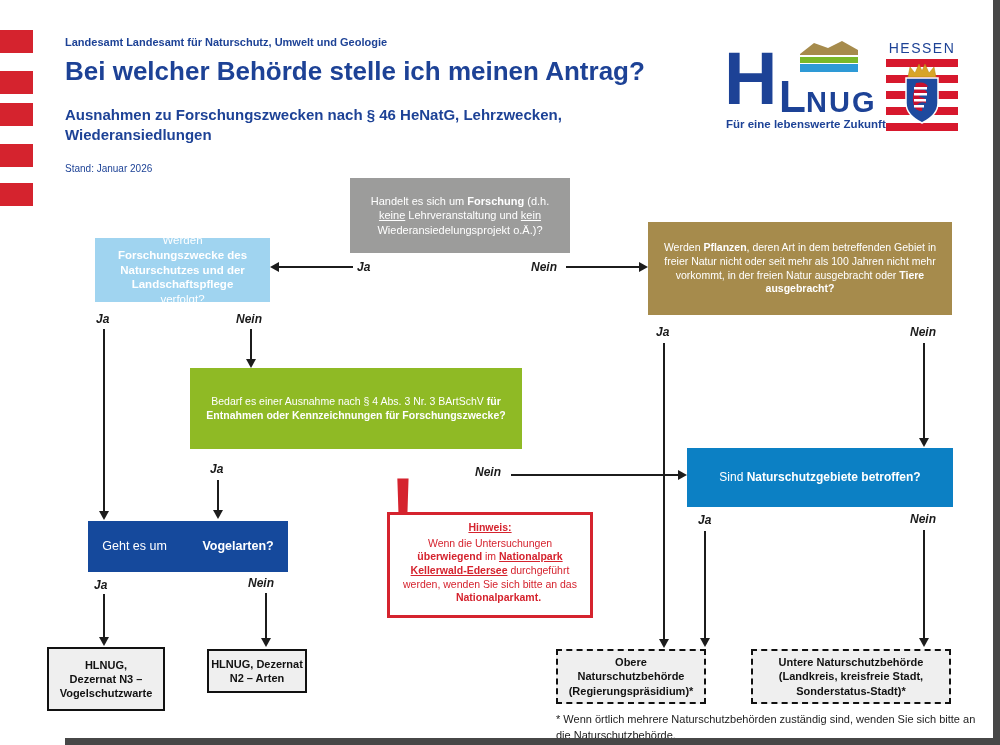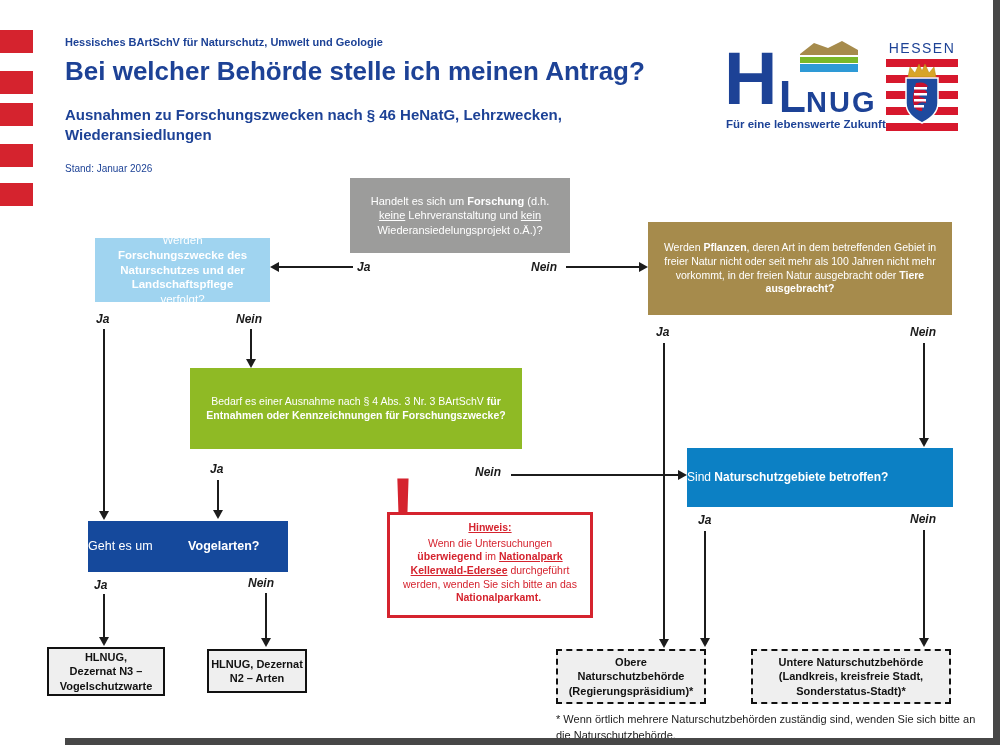--- a/index.html
+++ b/index.html
@@ -13,40 +13,40 @@
   .subtitle{position:absolute;left:65px;top:105px;width:560px;font-size:15px;font-weight:bold;
             line-height:1.3;color:var(--brand_blue,#1d4296);}
   .stand{position:absolute;left:65px;top:163px;font-size:10px;color:var(--brand_blue,#1d4296);}
   
   .hlnug-logo{position:absolute;left:724px;top:38px;width:160px;height:100px;}
   .hlnug-tagline{position:absolute;left:2px;top:80px;width:160px;font-size:11.5px;font-weight:bold;
                  color:var(--brand_blue,#1d4296);}
   .hessen-logo{position:absolute;left:884px;top:40px;width:76px;height:98px;}
   .hessen-word{font-size:14px;letter-spacing:1.5px;color:var(--brand_blue,#1d4296);text-align:center;}
   
-  .fbox{position:absolute;display:flex;align-items:center;text-align:center;
+  .fbox{position:absolute;display:flex;align-items:center;justify-content:center;text-align:center;
         color:#fff;line-height:1.3;}
   .q-forschung{left:350px;top:178px;width:220px;height:75px;background:var(--box_gray,#9c9c9b);font-size:11px;padding:0 8px;box-sizing:border-box;}
   .q-zwecke{left:95px;top:238px;width:175px;height:64px;background:var(--box_lightblue,#a0d4f0);font-size:11.5px;padding:0 20px;box-sizing:border-box;}
   .q-ausbringung{left:648px;top:222px;width:304px;height:93px;background:var(--box_tan,#a68b4c);font-size:10.5px;padding:0 5px;box-sizing:border-box;}
   .q-bartschv{left:190px;top:368px;width:332px;height:81px;background:var(--box_green,#8fba25);font-size:10.5px;padding:0 4px;box-sizing:border-box;}
   .q-nsg{left:687px;top:448px;width:266px;height:59px;background:var(--box_blue,#0c80c4);font-size:12px;}
   .q-vogel{left:88px;top:521px;width:200px;height:51px;background:var(--box_darkblue,#15499c);font-size:12.5px;}
   
   .hinweis{position:absolute;left:387px;top:512px;width:206px;height:106px;background:#fff;
            border:3px solid var(--red,#d5232e);box-sizing:border-box;color:var(--red,#d5232e);
            font-size:10.5px;line-height:1.3;text-align:center;padding:6px 6px 0 6px;}
   .hinweis-heading{margin-bottom:2px;}
   .hinweis-mark{position:absolute;left:390px;top:466px;font-size:78px;line-height:1;font-weight:bold;
                 color:var(--red,#d5232e);}
   
   .result{position:absolute;display:flex;align-items:center;justify-content:center;text-align:center;
           background:#efefef;border:2px solid #111;color:#111;font-weight:bold;font-size:11px;line-height:1.3;
           box-sizing:border-box;}
-  .r-n3{left:47px;top:647px;width:118px;height:49px;}
+  .r-n3{left:47px;top:647px;width:118px;height:64px;}
   .r-n2{left:207px;top:649px;width:100px;height:44px;}
   .r-obere{left:556px;top:649px;width:150px;height:55px;border-style:dashed;}
   .r-untere{left:751px;top:649px;width:200px;height:55px;border-style:dashed;}
   .footnote{position:absolute;left:556px;top:712px;width:420px;font-size:11px;line-height:1.45;color:#222;}
   
   .hline{position:absolute;height:2px;background:#1c1c1c;}
   .vline{position:absolute;width:2px;background:#1c1c1c;}
   .ah-l{position:absolute;width:0;height:0;border-top:5px solid transparent;border-bottom:5px solid transparent;border-right:9px solid #1c1c1c;}
   .ah-r{position:absolute;width:0;height:0;border-top:5px solid transparent;border-bottom:5px solid transparent;border-left:9px solid #1c1c1c;}
   .ah-d{position:absolute;width:0;height:0;border-left:5px solid transparent;border-right:5px solid transparent;border-top:9px solid #1c1c1c;}
@@ -61,21 +61,21 @@
 <div class="page">
 
   <div>
     <div class="stripe" style="top:30px"></div>
     <div class="stripe" style="top:71px"></div>
     <div class="stripe" style="top:103px"></div>
     <div class="stripe" style="top:144px"></div>
     <div class="stripe" style="top:183px"></div>
   </div>
 
-  <div class="agency">Hessisches BArtSchV für Naturschutz, Umwelt und Geologie</div>
+  <div class="agency">Landesamt Landesamt für Naturschutz, Umwelt und Geologie</div>
   <h1 class="title">Bei welcher Behörde stelle ich meinen Antrag?</h1>
   <div class="subtitle"><span>Ausnahmen zu Forschungszwecken nach § 46 HeNatG, Lehrzwecken,<br>Wiederansiedlungen</span></div>
   <div class="stand">Stand: Januar 2026</div>
 
   <div class="hlnug-logo">
     <svg width="160" height="78" viewBox="0 0 160 78">
       <text x="0" y="66" font-size="74" font-weight="bold" fill="#1d4296" font-family="Liberation Sans, DejaVu Sans, sans-serif">H</text>
       <text x="55" y="74" font-size="44" font-weight="bold" fill="#1d4296" font-family="Liberation Sans, DejaVu Sans, sans-serif">L</text>
       <text x="82" y="74" font-size="29" font-weight="bold" letter-spacing="2" fill="#1d4296" font-family="Liberation Sans, DejaVu Sans, sans-serif">NUG</text>
       <g>

